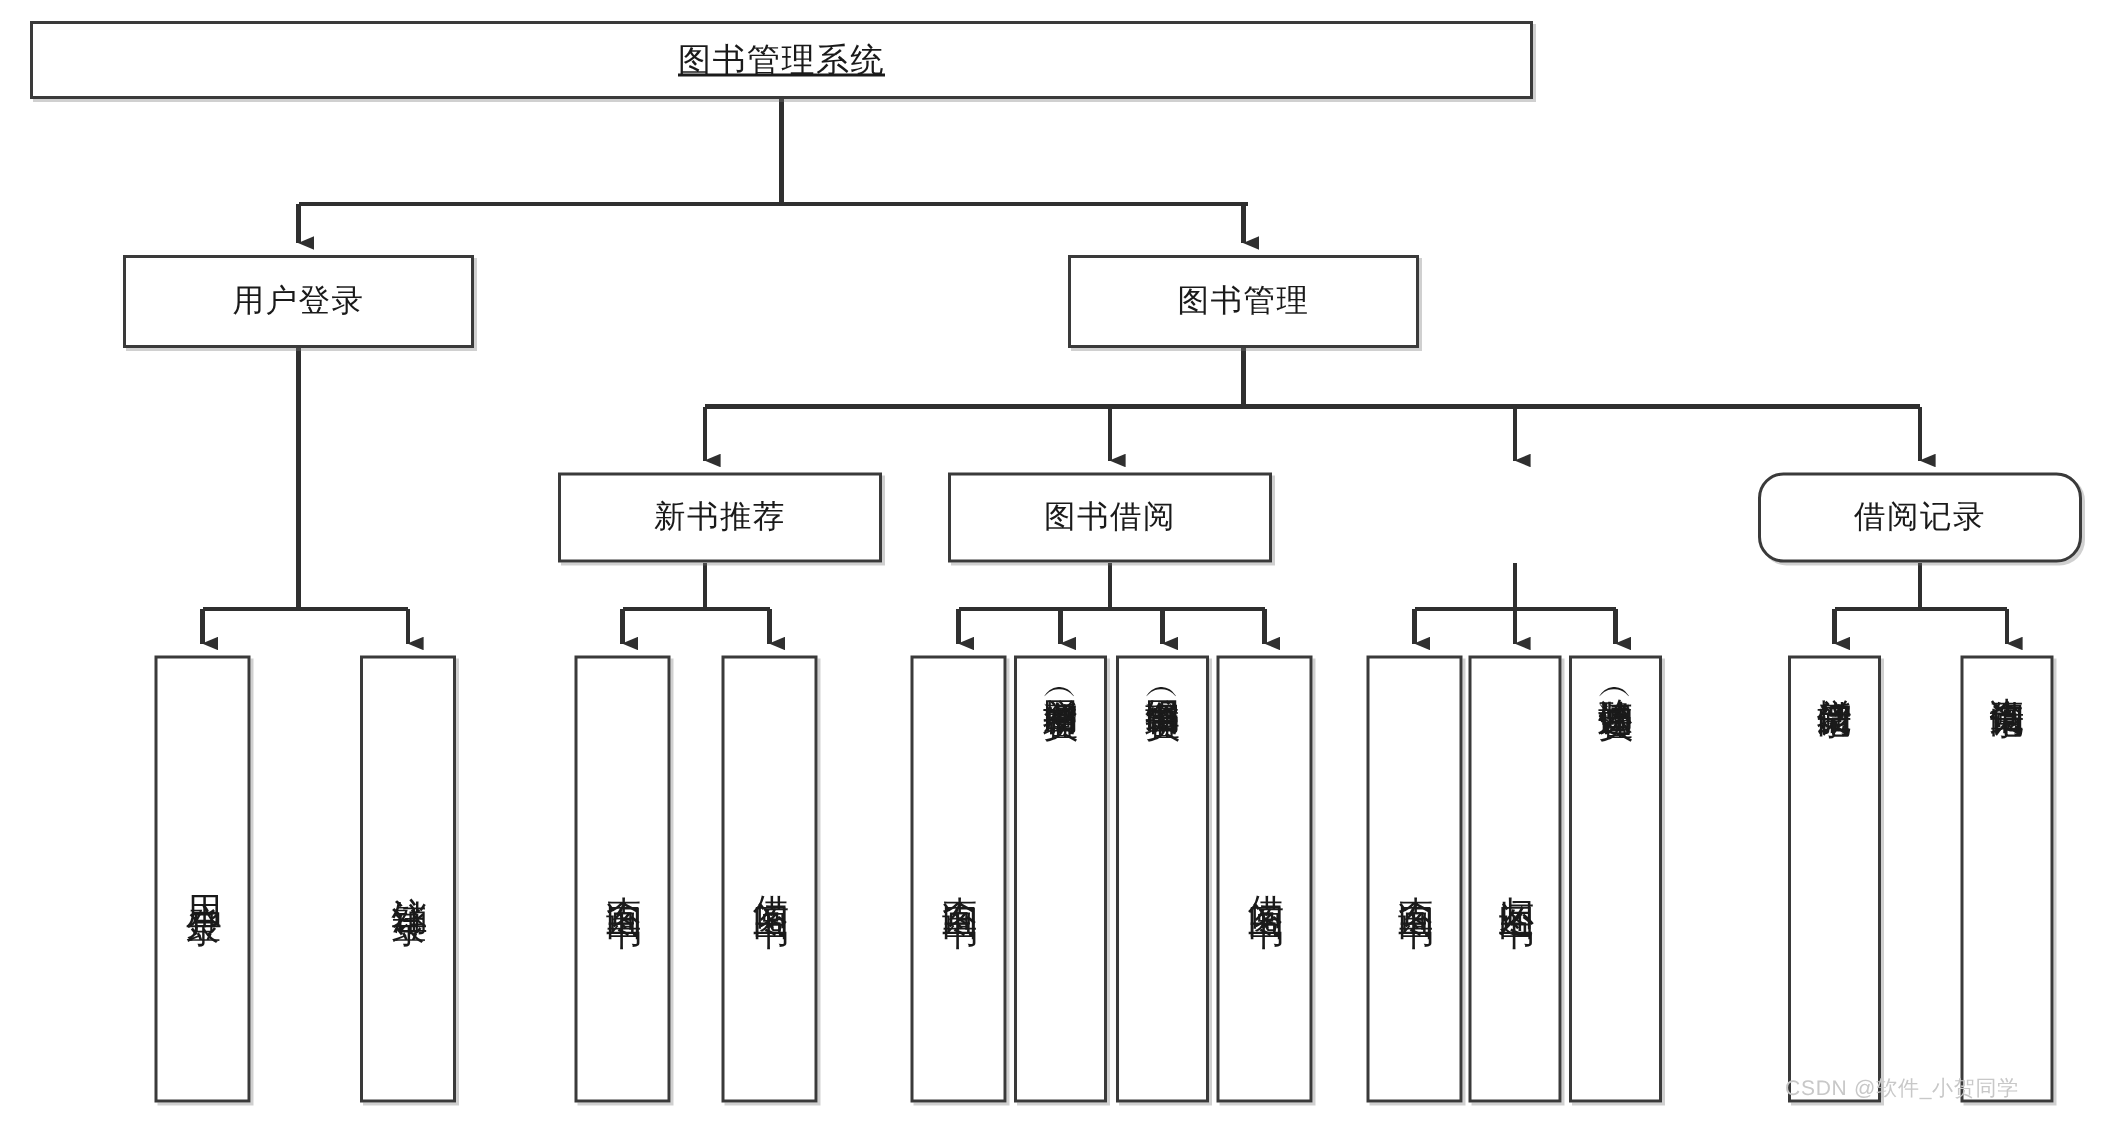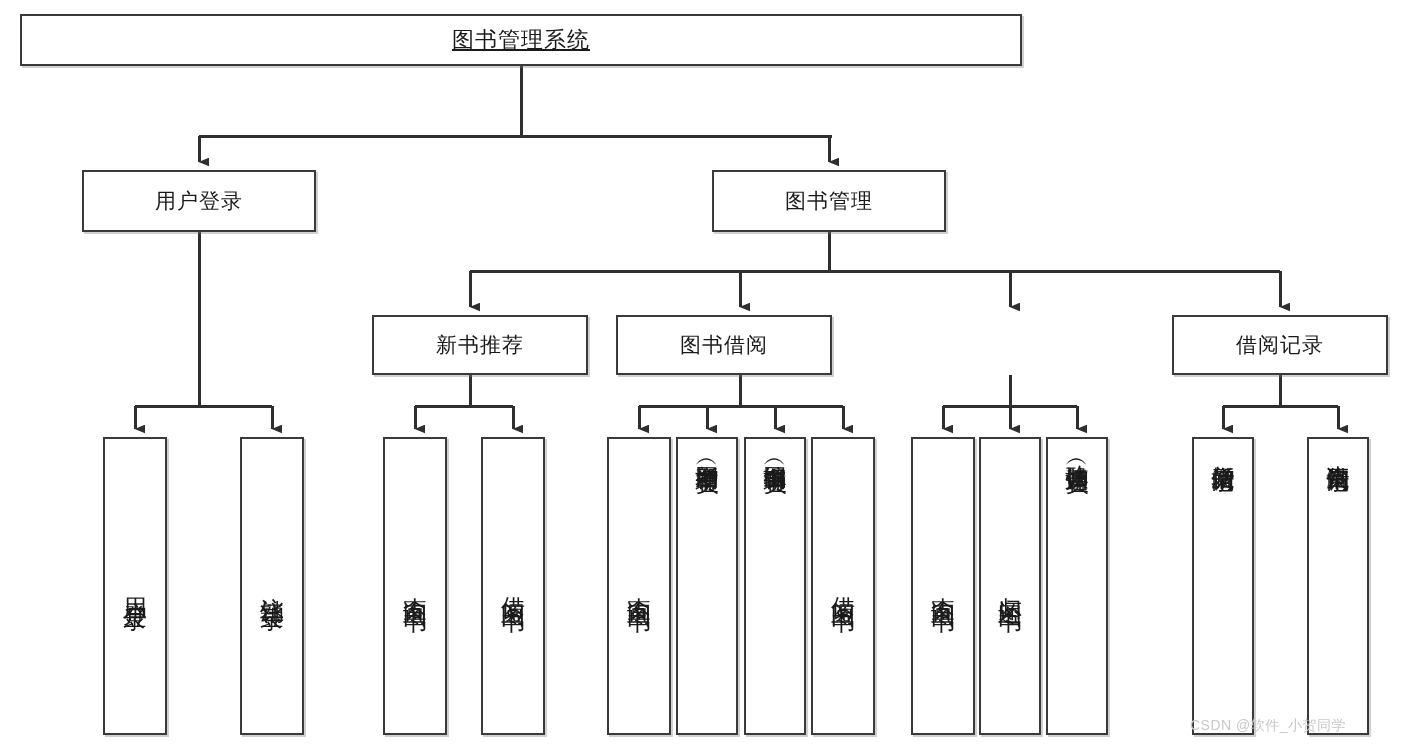--- a/index.html
+++ b/index.html
@@ -147,26 +147,26 @@
   </div>
 
   <div class="node-box node-h" style="left:712px; top:170px; width:234px; height:62px;">
     <span class="node-label">图书管理</span>
   </div>
 
   <div class="node-box node-h" style="left:362px; top:315px; width:216px; height:60px;margin-left:10px;">
     <span class="node-label">新书推荐</span>
   </div>
 
-  <div class="node-box node-h" style="left:616px; top:315px; width:216px; height:60px;">
+  <div class="node-box node-h" style="left:632px; top:315px; width:216px; height:60px;">
     <span class="node-label">图书借阅</span>
   </div>
 
 
-  <div class="node-box node-h" style="left:1172px; top:315px; width:216px; height:60px;">
+  <div class="node-box node-h" style="left:1172px; top:315px; width:216px; height:60px;border-radius:17px;">
     <span class="node-label">借阅记录</span>
   </div>
 
   <div class="node-box node-v center" style="left:103px; top:437px; width:64px; height:298px;">
     <span class="node-label">用户登录</span>
   </div>
   <div class="node-box node-v center" style="left:240px; top:437px; width:64px; height:298px;">
     <span class="node-label">注销登录</span>
   </div>
 

